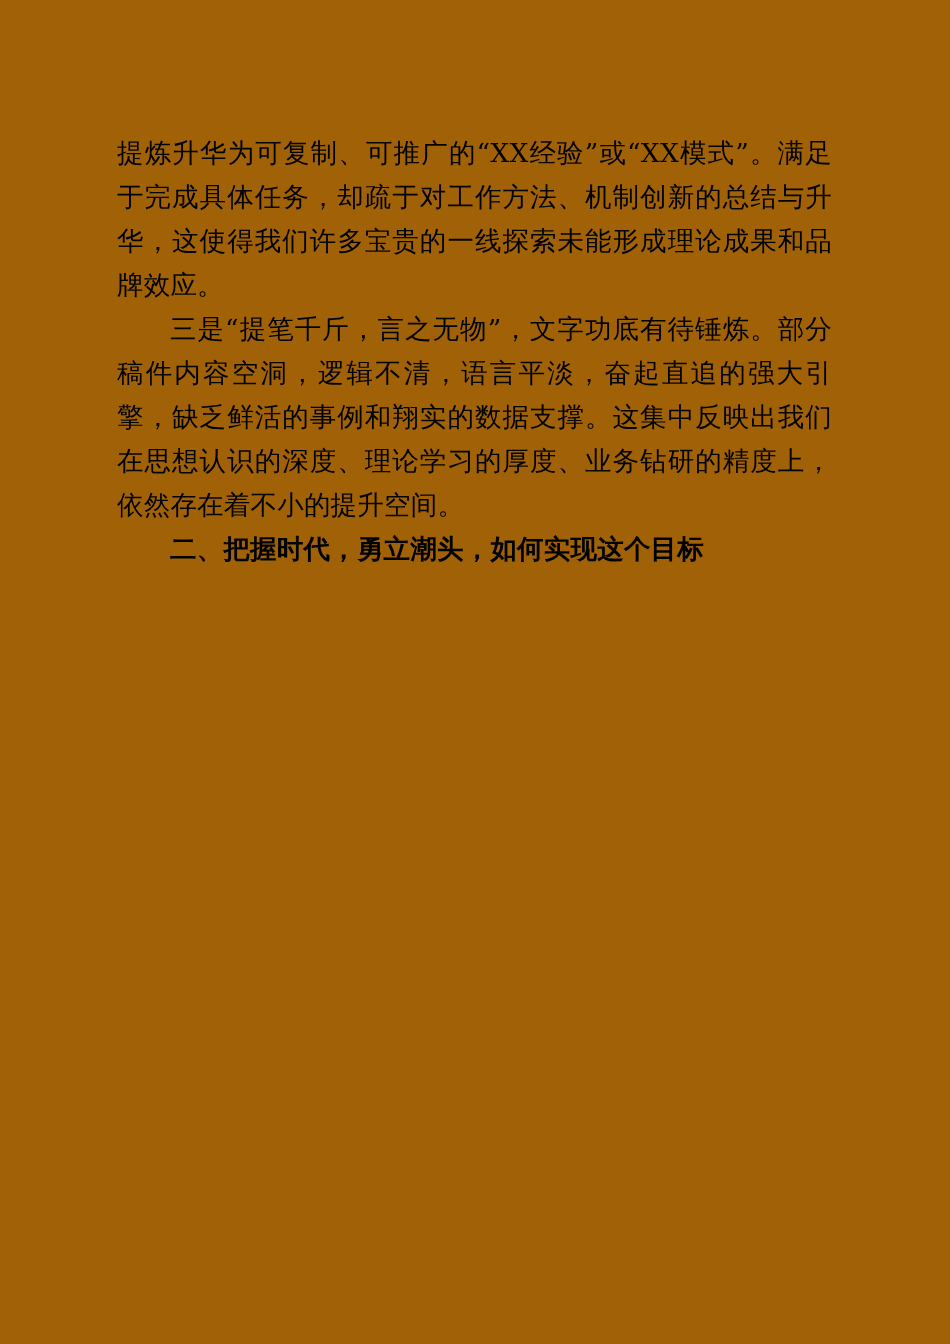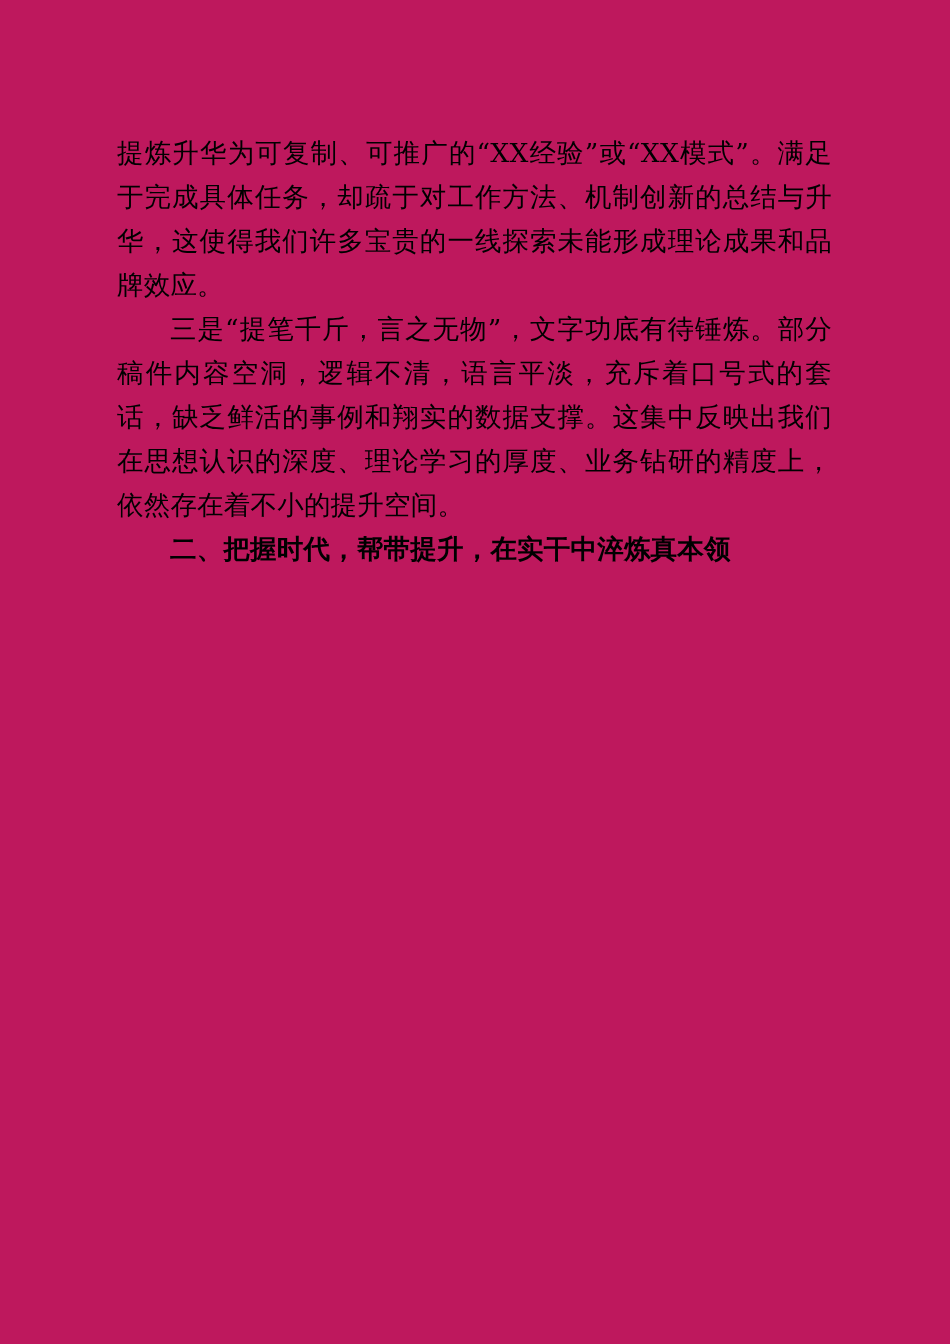--- a/index.html
+++ b/index.html
@@ -5,21 +5,21 @@
   html, body {
     margin: 0;
     padding: 0;
     background: #ffffff;
   }
 
   .page {
     position: relative;
     width: 950px;
     height: 1344px;
-    background: #be185d;
+    background: #a16207;
     overflow: hidden;
     box-sizing: border-box;
   }
 
   .doc-body {
     position: absolute;
     left: 117px;
     top: 131px;
     width: 715px;
   }
@@ -58,21 +58,21 @@
 </style>
 </head>
 <body>
 
 <div class="page">
 
   <div class="doc-body">
 
     <p class="para no-indent">提炼升华为可复制、可推广的“XX经验”或“XX模式”。满足于完成具体任务，却疏于对工作方法、机制创新的总结与升华，这使得我们许多宝贵的一线探索未能形成理论成果和品牌效应。</p>
 
-    <p class="para">三是“提笔千斤，言之无物”，文字功底有待锤炼。部分稿件内容空洞，逻辑不清，语言平淡，充斥着口号式的套话，缺乏鲜活的事例和翔实的数据支撑。这集中反映出我们在思想认识的深度、理论学习的厚度、业务钻研的精度上，依然存在着不小的提升空间。</p>
+    <p class="para">三是“提笔千斤，言之无物”，文字功底有待锤炼。部分稿件内容空洞，逻辑不清，语言平淡，奋起直追的强大引擎，缺乏鲜活的事例和翔实的数据支撑。这集中反映出我们在思想认识的深度、理论学习的厚度、业务钻研的精度上，依然存在着不小的提升空间。</p>
 
 
-    <h2 class="heading">二、把握时代，帮带提升，在实干中淬炼真本领</h2>
+    <h2 class="heading">二、把握时代，勇立潮头，如何实现这个目标</h2>
 
 
   </div>
 
 </div>
 
 </body></html>

